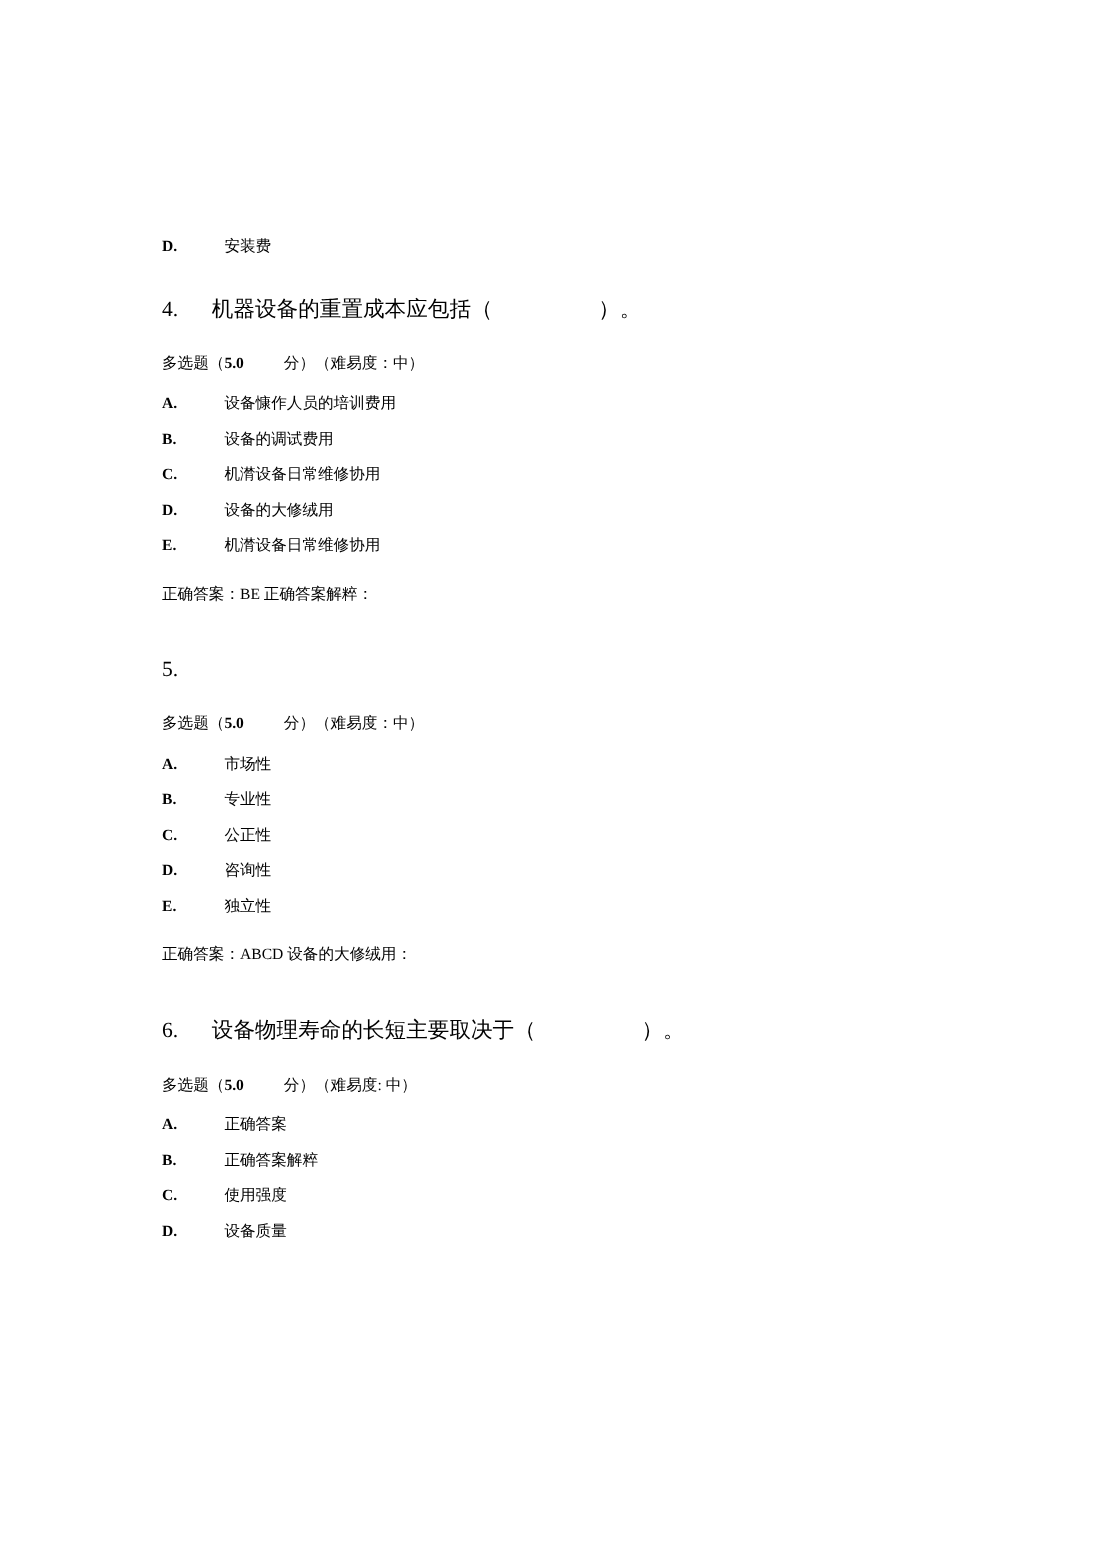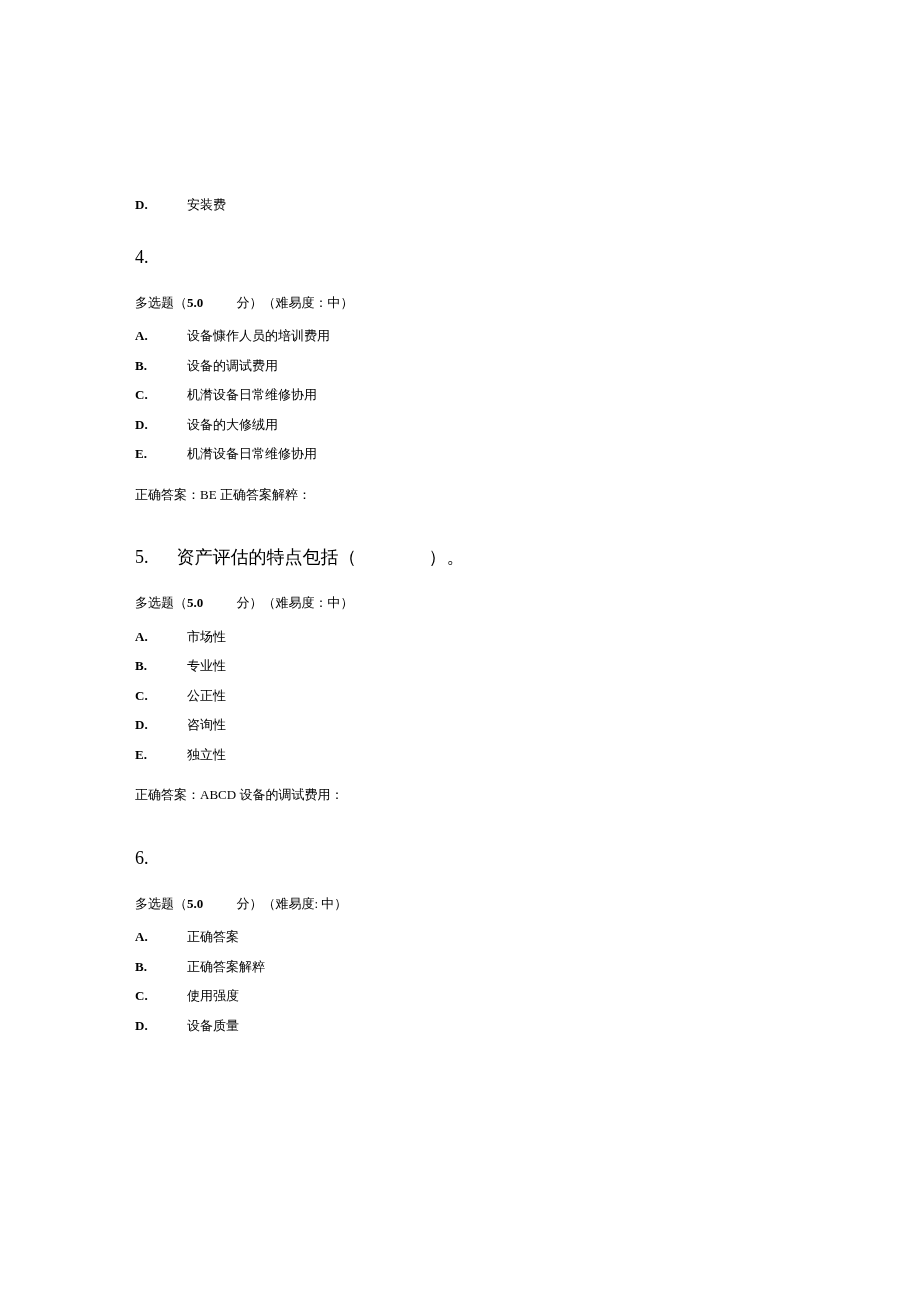--- a/index.html
+++ b/index.html
@@ -76,20 +76,23 @@
 </head>
 <body>
 
 <div class="option-row">
   <span class="option-letter">D.</span>
   <span class="option-text">安装费</span>
 </div>
 
 <div class="question-heading">
   <span class="qnum">4.</span>
+  <span class="qtext">
+    <span>机器设备的重置成本应包括（</span><span class="blank" style="width:88px;"></span><span>）。</span>
+  </span>
 </div>
 <div class="meta-line">
   <span>多选题（</span><span class="points">5.0</span><span class="difficulty-part"> 分）（难易度：中）</span>
 </div>
 <div>
   <div class="option-row">
     <span class="option-letter">A.</span>
     <span class="option-text">设备慷作人员的培训费用</span>
   </div>
   <div class="option-row">
@@ -108,23 +111,20 @@
     <span class="option-letter">E.</span>
     <span class="option-text">机潸设备日常维修协用</span>
   </div>
 </div>
 <div class="answer-block">
   <span>正确答案：</span><span class="answer-letters">BE</span><span> 正确答案解粹：</span>
 </div>
 
 <div class="question-heading">
   <span class="qnum">5.</span>
-  <span class="qtext">
-    <span>资产评估的特点包括（</span><span class="blank" style="width:72px;"></span><span>）。</span>
-  </span>
 </div>
 <div class="meta-line">
   <span>多选题（</span><span class="points">5.0</span><span class="difficulty-part"> 分）（难易度：中）</span>
 </div>
 <div>
   <div class="option-row">
     <span class="option-letter">A.</span>
     <span class="option-text">市场性</span>
   </div>
   <div class="option-row">
@@ -138,25 +138,28 @@
   <div class="option-row">
     <span class="option-letter">D.</span>
     <span class="option-text">咨询性</span>
   </div>
   <div class="option-row">
     <span class="option-letter">E.</span>
     <span class="option-text">独立性</span>
   </div>
 </div>
 <div class="answer-block">
-  <span>正确答案：</span><span class="answer-letters">ABCD</span><span> 设备的调试费用：</span>
+  <span>正确答案：</span><span class="answer-letters">ABCD</span><span> 设备的大修绒用：</span>
 </div>
 
 <div class="question-heading">
   <span class="qnum">6.</span>
+  <span class="qtext">
+    <span>设备物理寿命的长短主要取决于（</span><span class="blank" style="width:88px;"></span><span>）。</span>
+  </span>
 </div>
 <div class="meta-line q6-meta">
   <span>多选题（</span><span class="points">5.0</span><span class="difficulty-part"> 分）（难易度: 中）</span>
 </div>
 <div>
   <div class="option-row">
     <span class="option-letter">A.</span>
     <span class="option-text">正确答案</span>
   </div>
   <div class="option-row">

